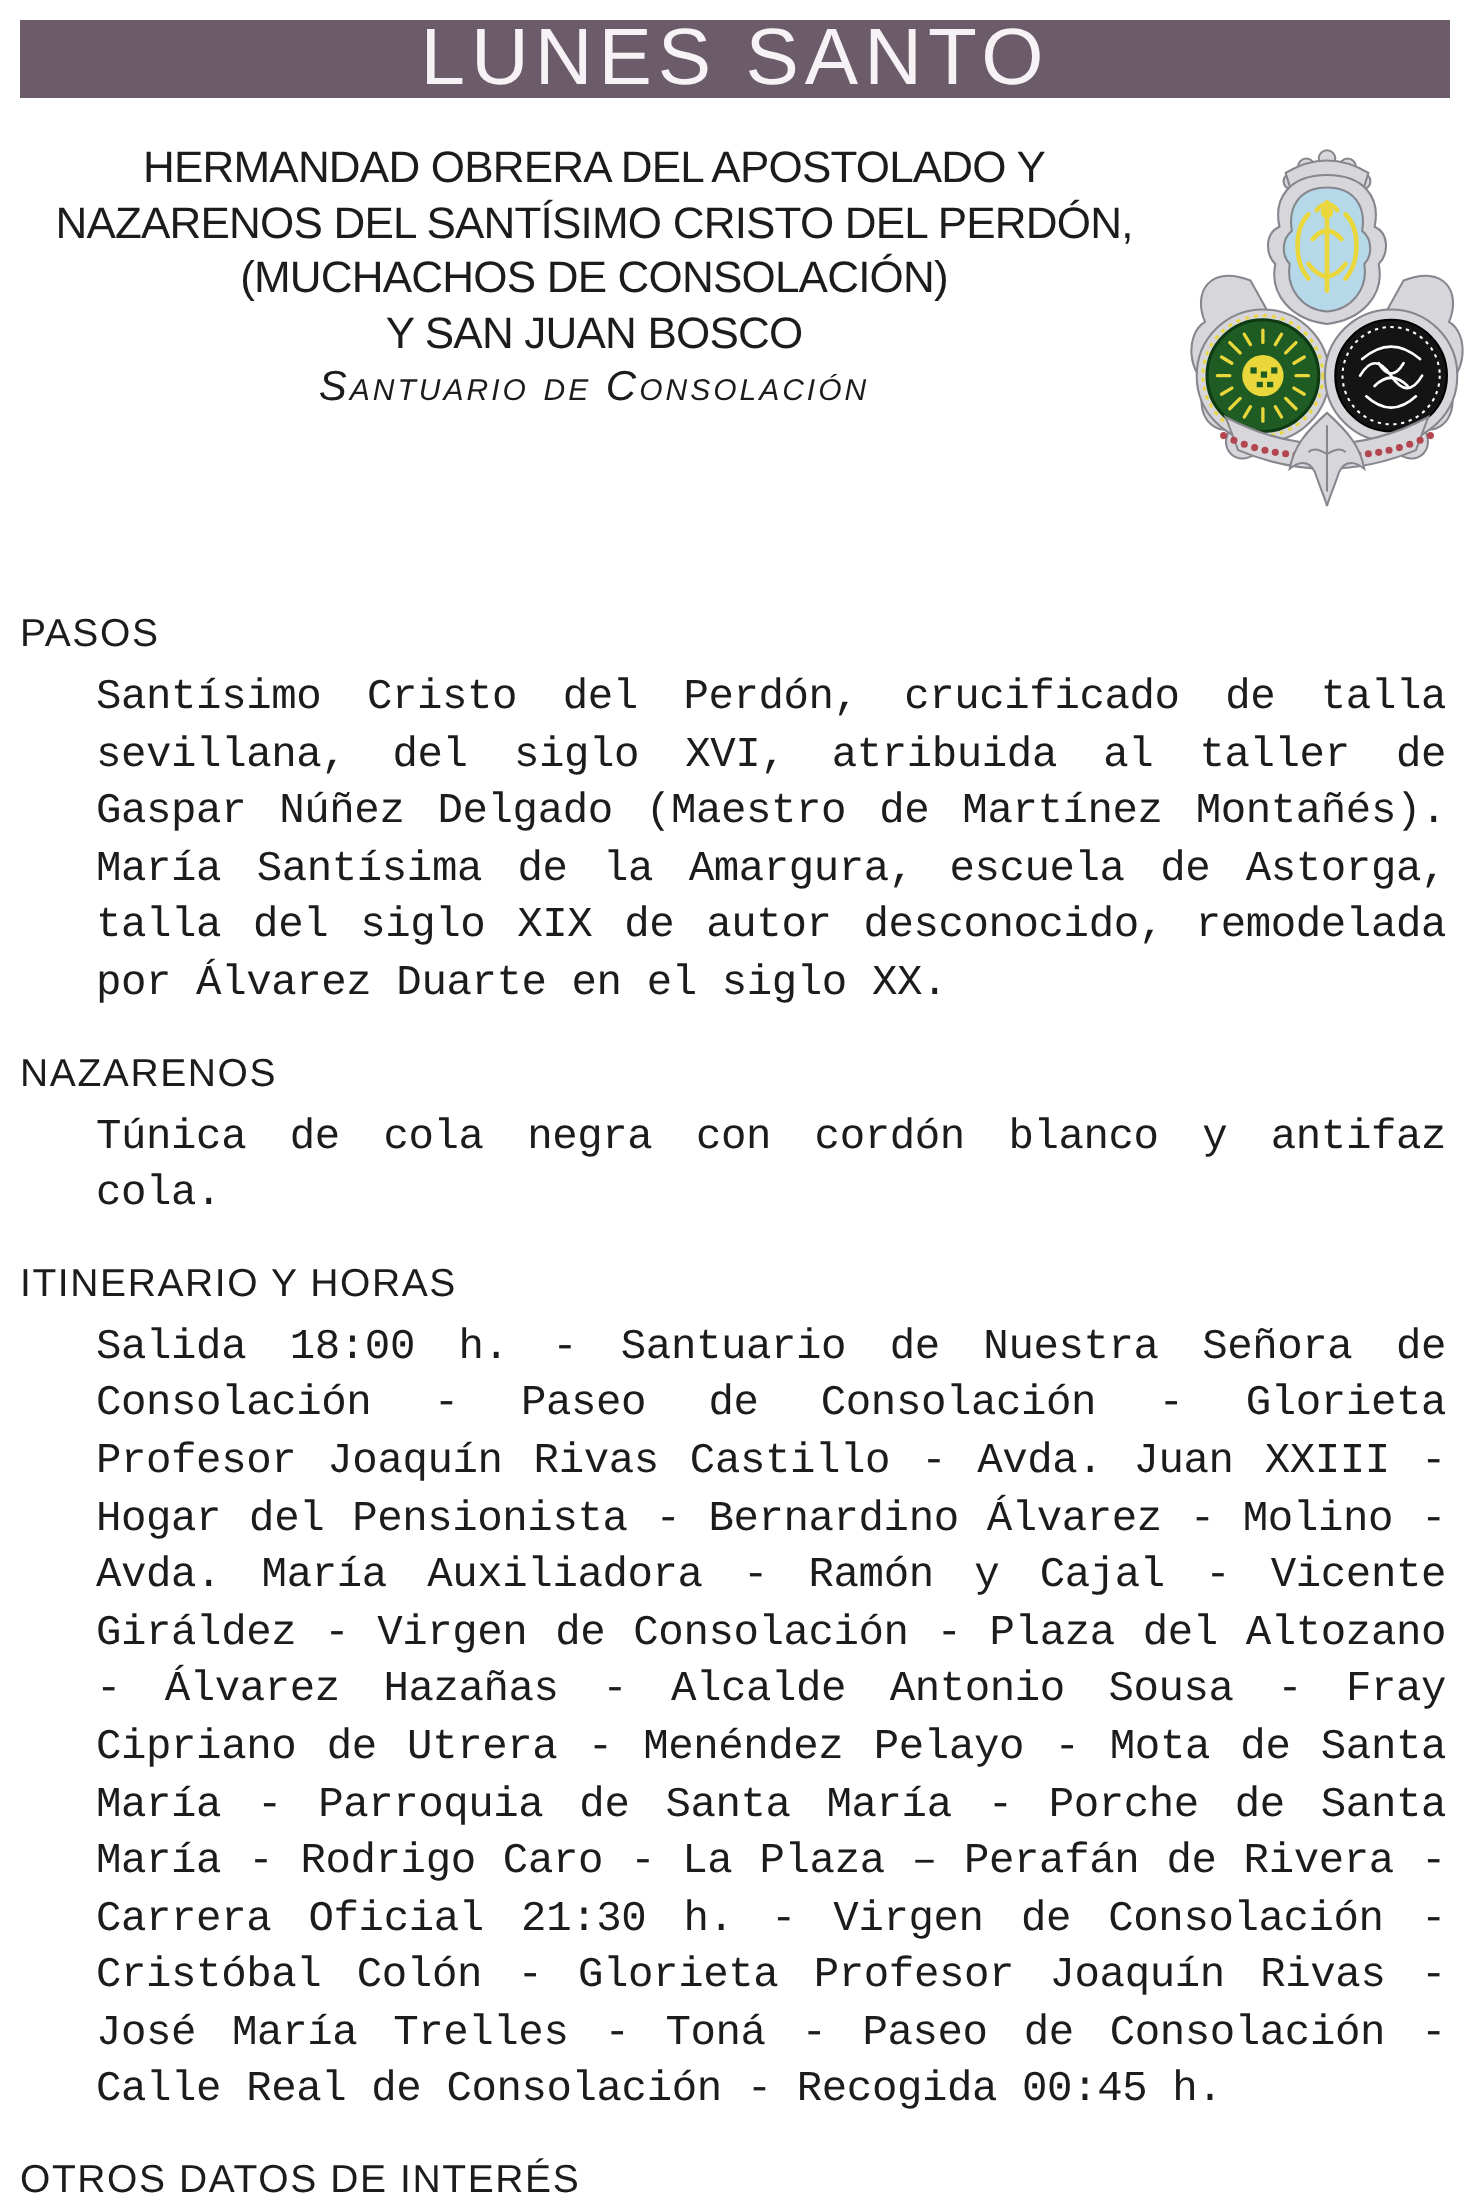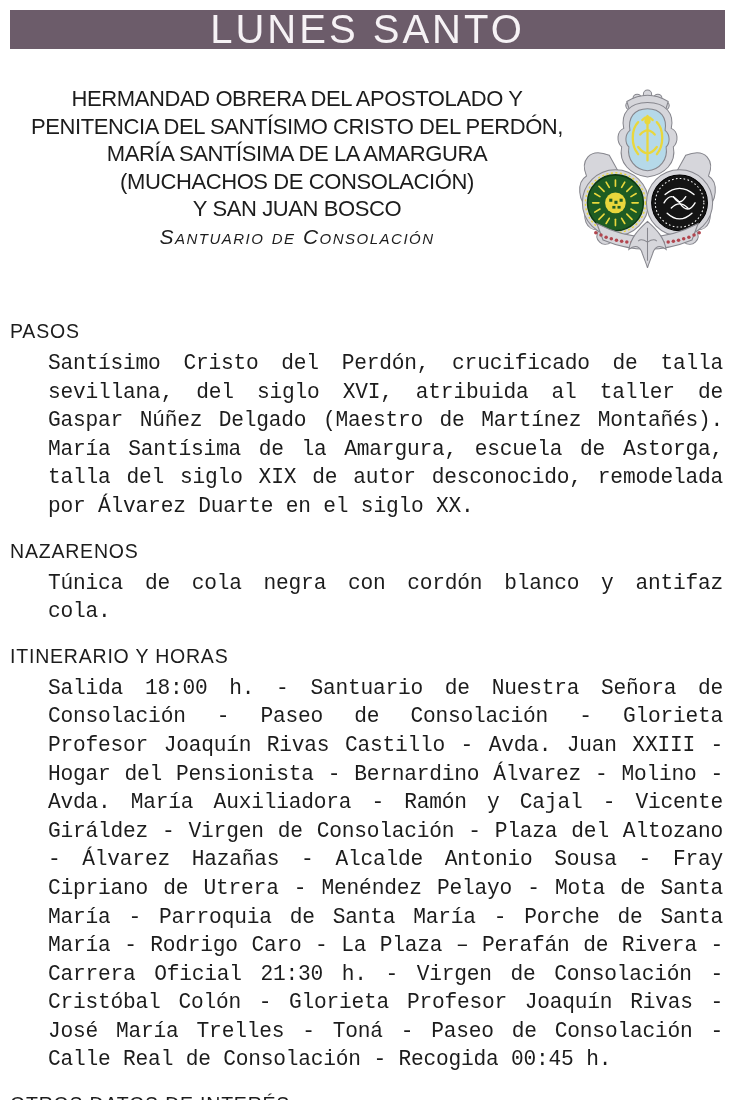--- a/index.html
+++ b/index.html
@@ -14,21 +14,21 @@
     width:733px;height:1100px;background:#ffffff;overflow:hidden;
     font-family:"Liberation Sans", sans-serif;color:var(--text);
   }
   .band{
     margin:10px 8px 0 10px;height:39px;background:var(--banner-bg);
     display:flex;align-items:center;justify-content:center;
   }
   .band-title{
     color:var(--banner-text);font-size:40px;letter-spacing:3px;font-weight:400;
   }
-  .head-row{display:flex;margin-top:36px;}
+  .head-row{display:flex;margin-top:21px;justify-content:space-between;}
   .name-block{width:578px;text-align:center;padding-left:16px;}
   .nline{font-size:22px;line-height:27.5px;letter-spacing:-0.4px;white-space:nowrap;}
   .venue{
     font-size:21px;font-style:italic;font-variant:small-caps;
     letter-spacing:1.5px;margin-top:2px;
   }
   .emblem{width:139px;margin-top:2px;flex:0 0 auto;}
   .content{margin-top:47px;}
   .section{margin-bottom:19px;}
   .section h2{
@@ -56,22 +56,21 @@
 
 <div class="page">
 
   <div class="band">
     <span class="band-title">LUNES SANTO</span>
   </div>
 
   <div class="head-row">
     <div class="name-block">
       <div class="nline">HERMANDAD OBRERA DEL APOSTOLADO Y</div>
-      <div class="nline">PENITENCIA DEL SANTÍSIMO CRISTO DEL PERDÓN,</div>
-      <div class="nline">MARÍA SANTÍSIMA DE LA AMARGURA</div>
+      <div class="nline">NAZARENOS DEL SANTÍSIMO CRISTO DEL PERDÓN,</div>
       <div class="nline">(MUCHACHOS DE CONSOLACIÓN)</div>
       <div class="nline">Y SAN JUAN BOSCO</div>
       <div class="venue">Santuario de Consolación</div>
     </div>
 
     <div class="emblem">
       <svg viewBox="0 0 134 176" width="139" height="182" xmlns="http://www.w3.org/2000/svg">
         <defs>
           <path id="wing" d="M30,66 C10,58 2,72 8,86 C-2,92 0,112 10,116 C2,124 8,140 20,138 C14,148 24,156 32,150 C38,144 42,132 42,120 L40,84 Z"></path>
         </defs>

